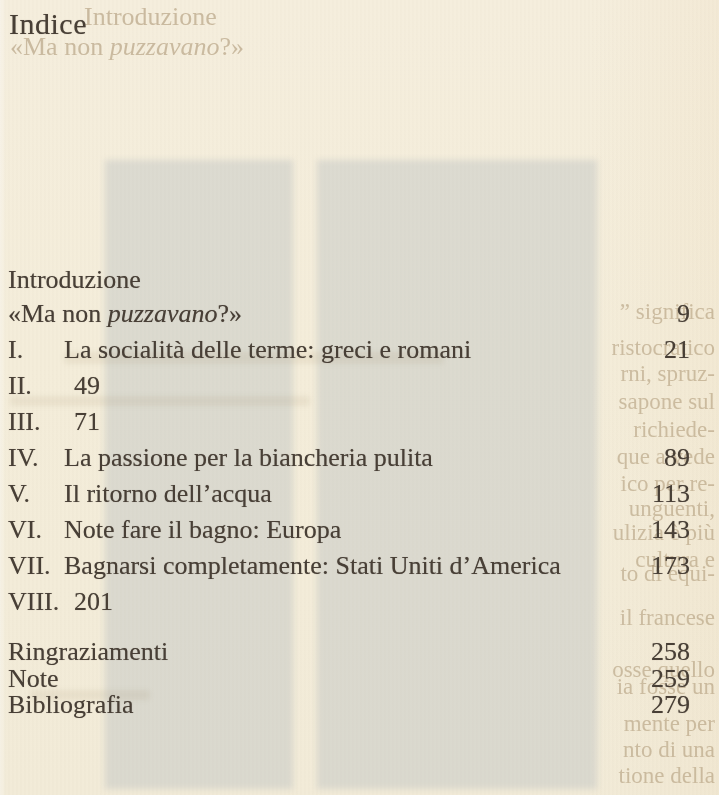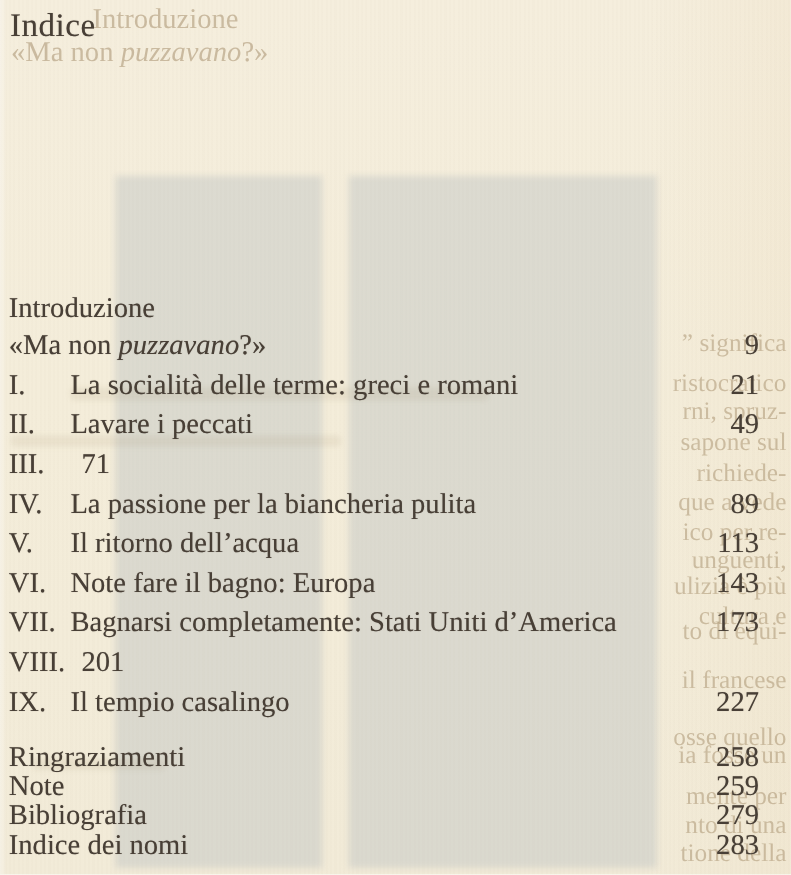--- a/index.html
+++ b/index.html
@@ -131,21 +131,20 @@
     <span class="pageno">9</span>
   </div>
 
   <div class="row chapter-row">
     <span class="num">I.</span>
     <span class="title">La socialità delle terme: greci e romani</span>
     <span class="pageno">21</span>
   </div>
   <div class="row chapter-row">
     <span class="num">II.</span>
-    <span class="title">Lavare i peccati</span>
     <span class="pageno">49</span>
   </div>
   <div class="row chapter-row">
     <span class="num">III.</span>
     <span class="pageno">71</span>
   </div>
   <div class="row chapter-row">
     <span class="num">IV.</span>
     <span class="title">La passione per la biancheria pulita</span>
     <span class="pageno">89</span>
@@ -162,38 +161,29 @@
   </div>
   <div class="row chapter-row">
     <span class="num">VII.</span>
     <span class="title">Bagnarsi completamente: Stati Uniti d’America</span>
     <span class="pageno">173</span>
   </div>
   <div class="row chapter-row">
     <span class="num">VIII.</span>
     <span class="pageno">201</span>
   </div>
-  <div class="row chapter-row">
-    <span class="num">IX.</span>
-    <span class="title">Il tempio casalingo</span>
-    <span class="pageno">227</span>
-  </div>
 
   <div class="spacer"></div>
 
   <div class="row back-row">
     <span class="title">Ringraziamenti</span>
     <span class="pageno">258</span>
   </div>
   <div class="row back-row">
     <span class="title">Note</span>
     <span class="pageno">259</span>
   </div>
   <div class="row back-row">
     <span class="title">Bibliografia</span>
     <span class="pageno">279</span>
   </div>
-  <div class="row back-row">
-    <span class="title">Indice dei nomi</span>
-    <span class="pageno">283</span>
-  </div>
 
 </div>
 
 </body></html>

